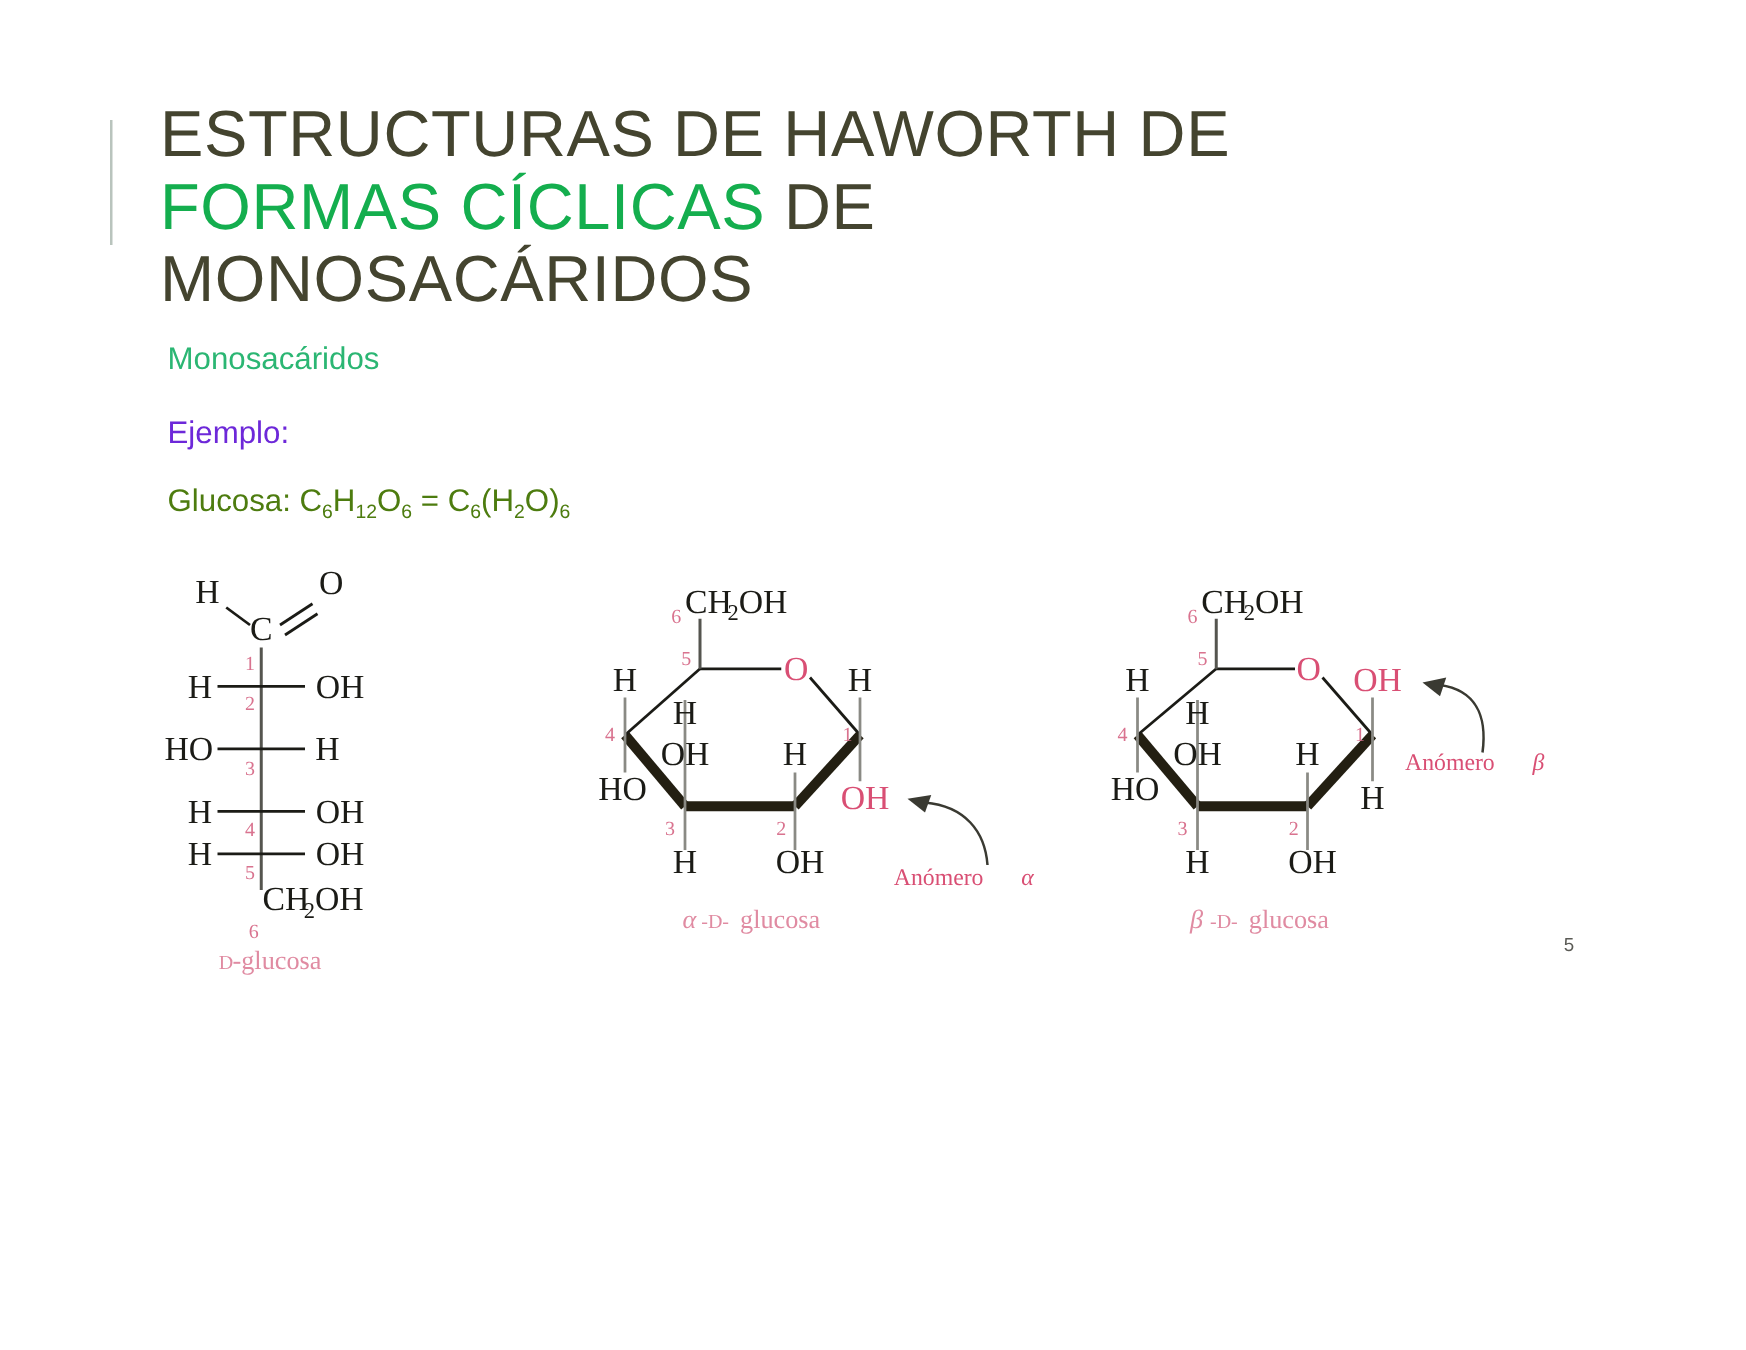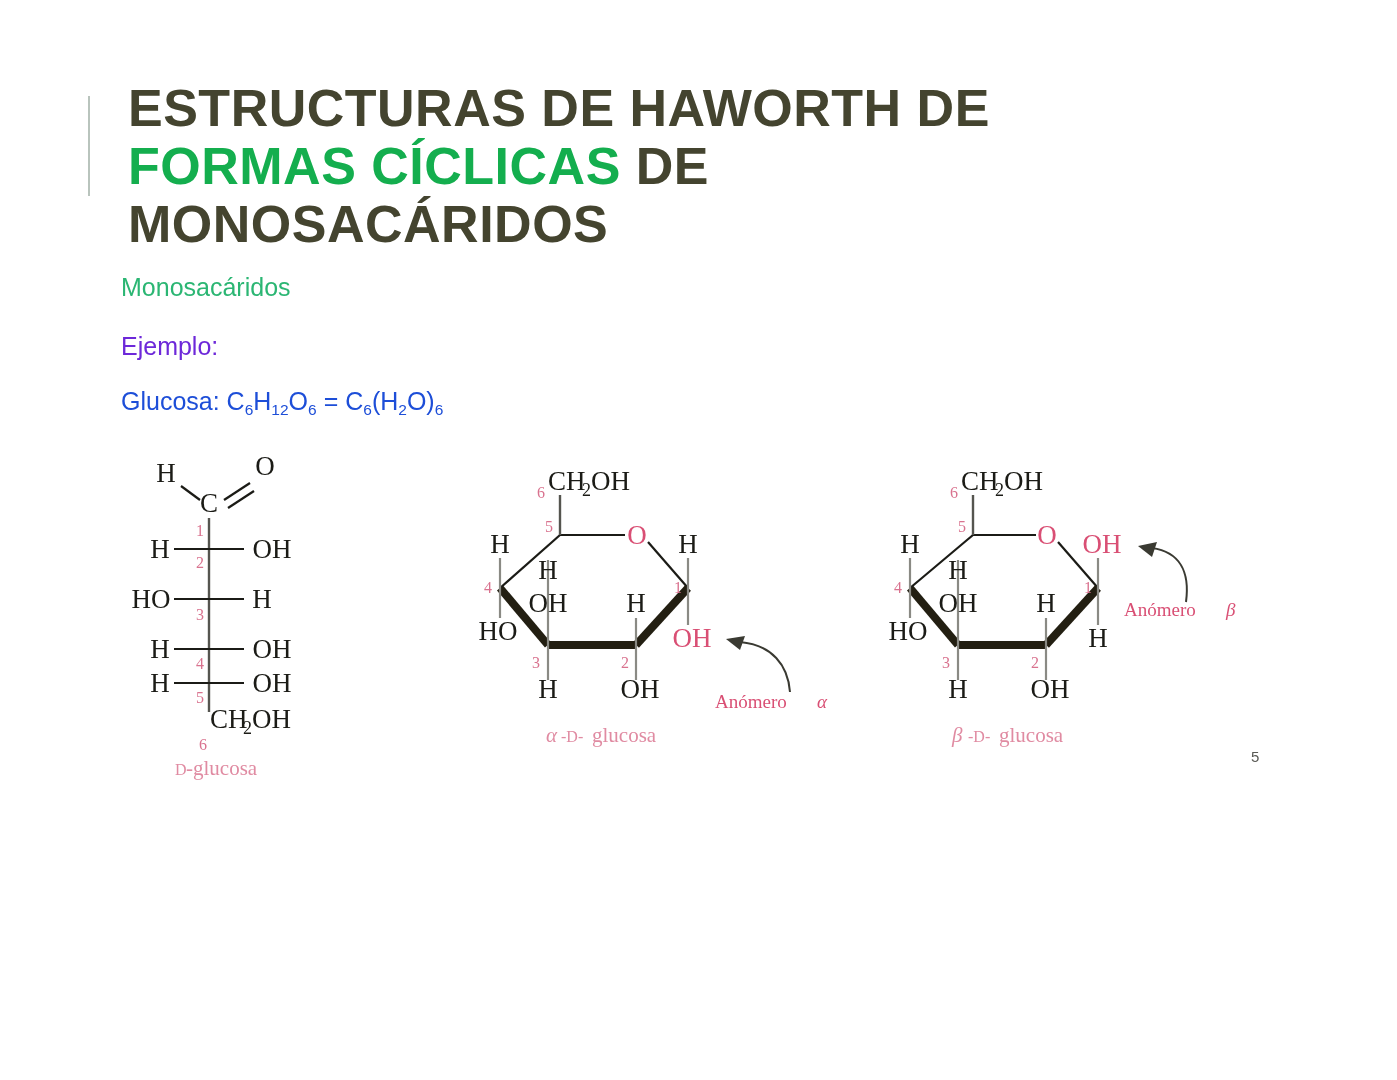--- a/index.html
+++ b/index.html
@@ -26,47 +26,47 @@
     background: #b9c4bd;
   }
   #slide-title {
     position: absolute;
     left: 128px;
     top: 44px;
     width: 1060px;
     font-size: 52px;
     line-height: 58px;
     letter-spacing: 0.5px;
-    font-weight: 700;
+    font-weight: 400;
     color: #44442f;
   }
   #slide-title .hl {
     color: #14ae4e;
   }
 
   
   .body-line {
     position: absolute;
-    left: 121px;
+    left: 134px;
     font-size: 25px;
     line-height: 30px;
     font-weight: 400;
     white-space: nowrap;
   }
   #subhead-monosacaridos {
     top: 272px;
     color: #2bb673;
   }
   #line-ejemplo {
     top: 331px;
     color: #6d28d9;
   }
   #line-glucosa {
     top: 386px;
-    color: #1d4ed8;
+    color: #4d7c0f;
     text-align: right;
   }
   .body-line sub {
     font-size: 0.62em;
     vertical-align: baseline;
     position: relative;
     top: 5px;
   }
 
   

